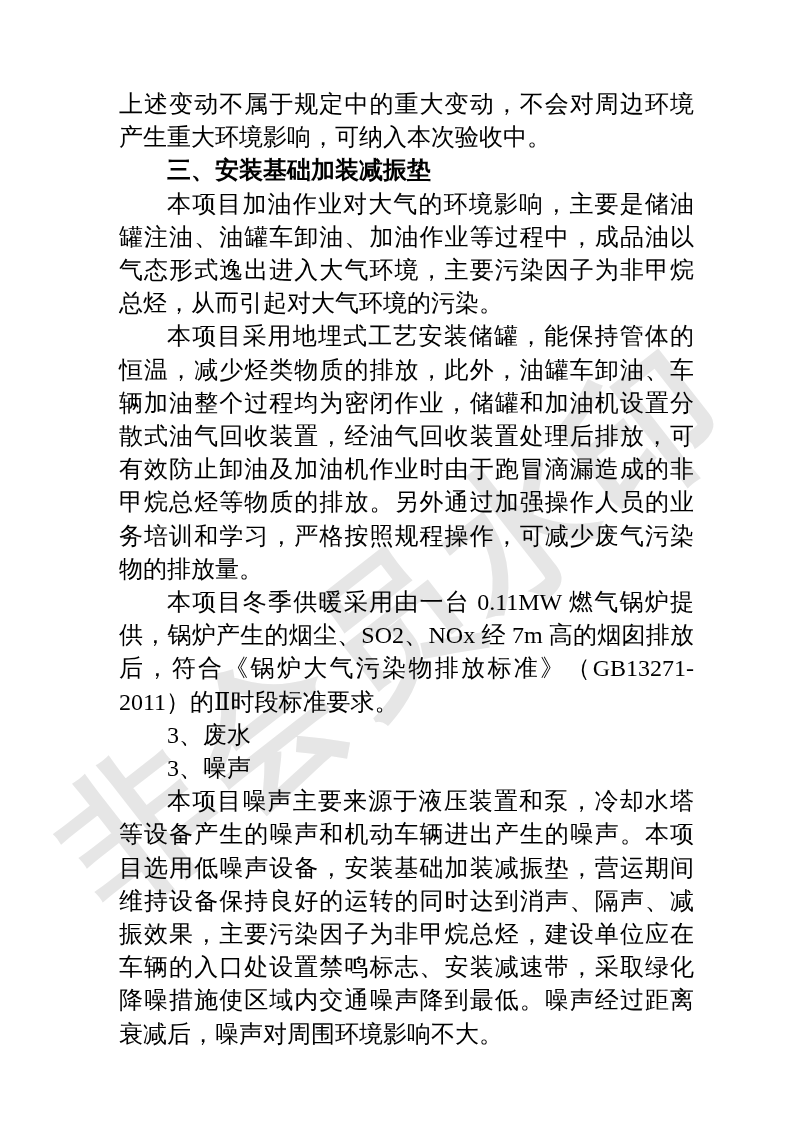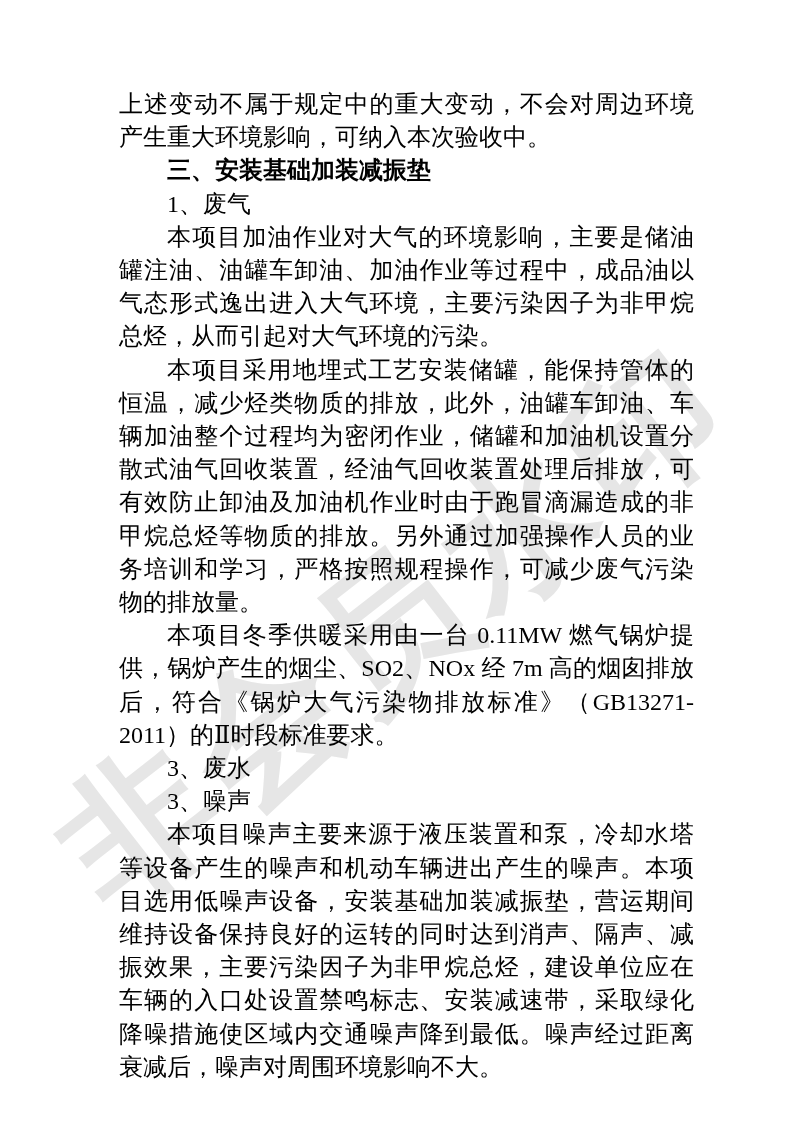--- a/index.html
+++ b/index.html
@@ -61,21 +61,20 @@
 <div class="page">
 
   <div class="watermark">非会员水印</div>
 
   <div class="content">
 
     <p class="p-cont">上述变动不属于规定中的重大变动，不会对周边环境产生重大环境影响，可纳入本次验收中。</p>
 
     <p class="p-head">三、安装基础加装减振垫</p>
 
-    <p class="p-sub">1、废气</p>
 
     <p class="p-body">本项目加油作业对大气的环境影响，主要是储油罐注油、油罐车卸油、加油作业等过程中，成品油以气态形式逸出进入大气环境，主要污染因子为非甲烷总烃，从而引起对大气环境的污染。</p>
 
     <p class="p-body">本项目采用地埋式工艺安装储罐，能保持管体的恒温，减少烃类物质的排放，此外，油罐车卸油、车辆加油整个过程均为密闭作业，储罐和加油机设置分散式油气回收装置，经油气回收装置处理后排放，可有效防止卸油及加油机作业时由于跑冒滴漏造成的非甲烷总烃等物质的排放。另外通过加强操作人员的业务培训和学习，严格按照规程操作，可减少废气污染物的排放量。</p>
 
     <p class="p-body">本项目冬季供暖采用由一台 0.11MW 燃气锅炉提供，锅炉产生的烟尘、SO2、NOx 经 7m 高的烟囱排放后，符合《锅炉大气污染物排放标准》（GB13271-2011）的Ⅱ时段标准要求。</p>
 
     <p class="p-sub">3、废水</p>
 
 

